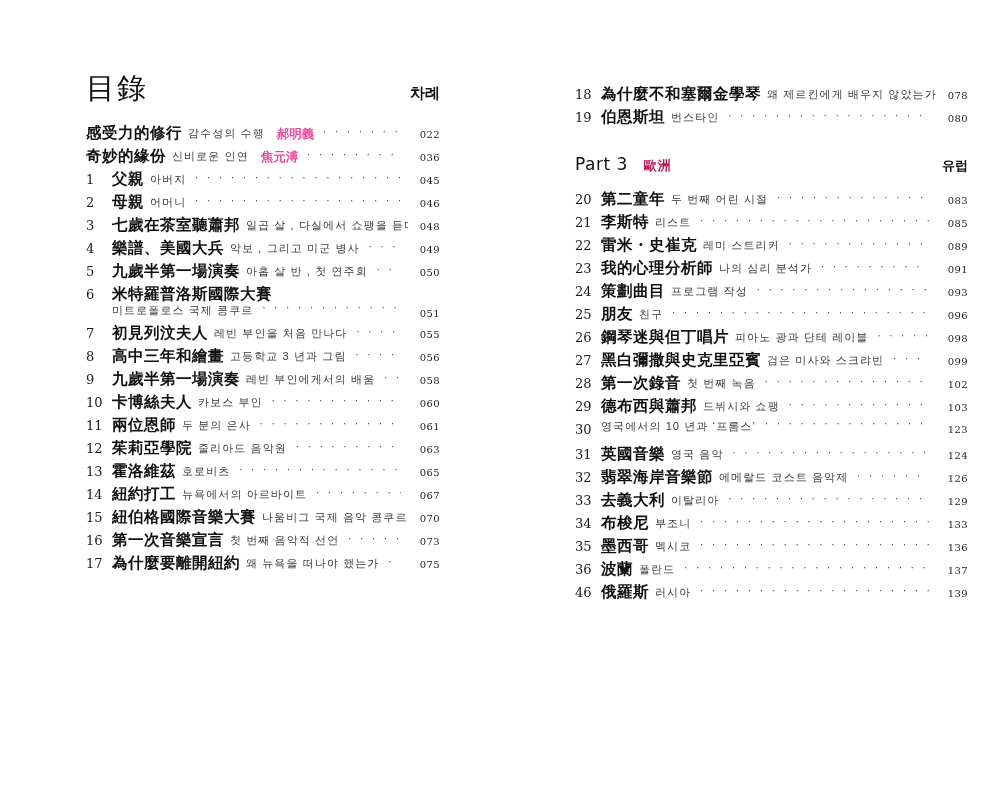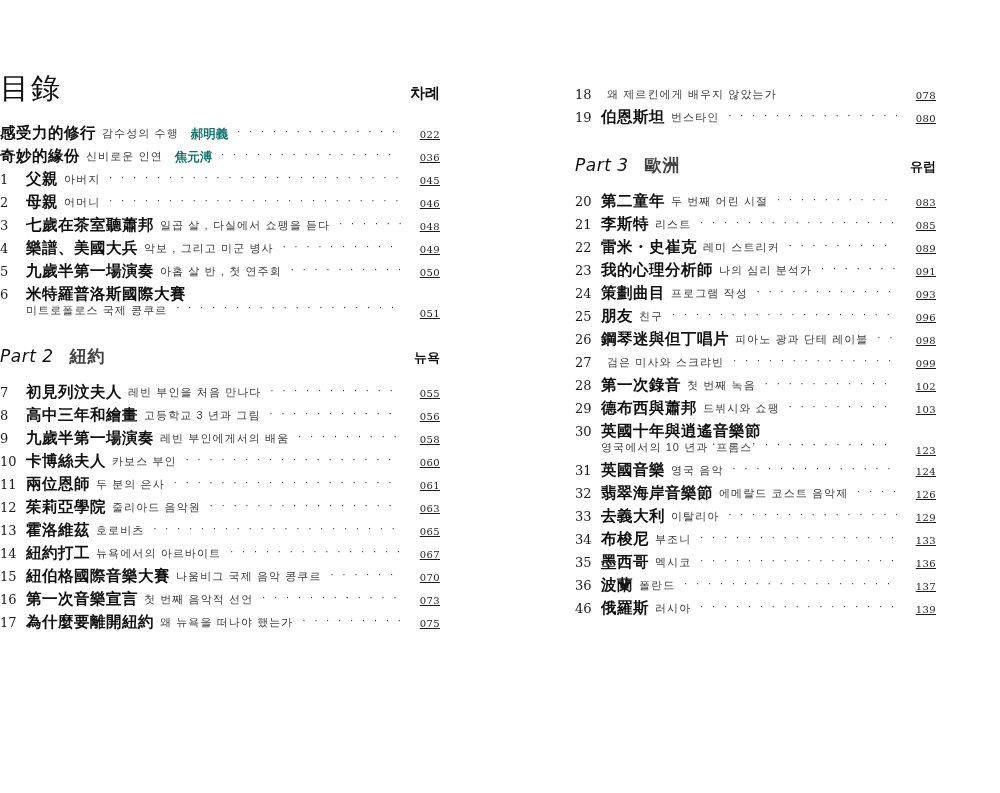--- a/index.html
+++ b/index.html
@@ -27,22 +27,22 @@
     top: 74px;
     left: 0;
     width: 1000px;
     display: flex;
     gap: 0;
   }
   .col {
     width: 500px;
     box-sizing: border-box;
   }
-  .col-left  { padding-right: 60px; }
-  .col-right { padding-left: 75px; padding-right: 64px; }
+  .col-left  { padding-left: 86px; padding-right: 60px; }
+  .col-right { padding-left: 75px; padding-right: 32px; }
 
   
   .masthead {
     display: flex;
     align-items: baseline;
     justify-content: space-between;
     margin-bottom: 20px;
   }
   .masthead-title {
     font-family: "DejaVu Serif", "Liberation Serif", serif;
@@ -98,21 +98,21 @@
     color: #3a3a3a;
     white-space: nowrap;
     margin-left: 6px;
     position: relative;
     top: -1px;
   }
   .author {
     font-family: "DejaVu Serif", "Liberation Serif", serif;
     font-size: 12.5px;
     font-weight: bold;
-    color: #0f766e;
+    color: #ec4899;
     white-space: nowrap;
     margin-left: 12px;
   }
   .leader {
     flex: 1 1 auto;
     min-width: 12px;
     margin: 0 7px 0 9px;
     position: relative;
     top: -3px;
     overflow: hidden;
@@ -122,21 +122,20 @@
     letter-spacing: 3.1px;
     color: #2b2b2b;
   }
   .pageno {
     flex: 0 0 32px;
     text-align: right;
     font-family: "DejaVu Serif", "Liberation Serif", serif;
     font-size: 10px;
     letter-spacing: 0.4px;
     color: #1d1d1d;
-    text-decoration: underline;
   }
 
   
   .entry.two-line { align-items: flex-start; margin-bottom: 4px; }
   .entry.two-line .entry-num { line-height: 21px; }
   .line1 { display: block; line-height: 19px; }
   .line2 {
     display: flex;
     align-items: flex-end;
     line-height: 15px;
@@ -155,28 +154,27 @@
   .part-left {
     display: flex;
     align-items: baseline;
     gap: 16px;
   }
   .part-label {
     font-family: "DejaVu Sans", "Liberation Sans", sans-serif;
     font-size: 17px;
     letter-spacing: 0.5px;
     color: #111;
-    font-style: italic;
   }
   .part-name {
     font-family: Liberation Mono, monospace;
-    font-size: 17px;
+    font-size: 13px;
     font-weight: bold;
     letter-spacing: 1px;
-    color: #404040;
+    color: #be185d;
   }
   .part-kor {
     font-family: Liberation Sans, sans-serif;
     font-size: 13px;
     font-weight: bold;
     color: #111;
   }
 
   .spacer-sm { height: 10px; }
 </style>
@@ -266,27 +264,20 @@
               <div class="entry-body stacked">
                 <div class="line1"><span class="han">米特羅普洛斯國際大賽</span></div>
                 <div class="line2">
                   <span class="kor">미트로폴로스 국제 콩쿠르</span>
                   <div class="leader">· · · · · · · · · · · · · · · · · · · · · · · · · · · · · · · · · · · · · · · · · · · · · · · · · · · · · · · · · · · ·</div>
                 </div>
               </div>
               <div class="pageno">051</div>
             </div>
           </div>
-          <div class="part">
-            <div class="part-left">
-              <span class="part-label">Part 2</span>
-              <span class="part-name">紐約</span>
-            </div>
-            <div class="part-kor">뉴욕</div>
-          </div>
           <div class="entry">
             <div class="entry-num">7</div>
             <div class="entry-body">
               <span class="han">初見列汶夫人</span>
               <span class="kor">레빈 부인을 처음 만나다</span>
               <div class="leader">· · · · · · · · · · · · · · · · · · · · · · · · · · · · · · · · · · · · · · · · · · · · · · · · · · · · · · · · · · · ·</div>
             </div>
             <div class="pageno">055</div>
           </div>
           <div class="entry">
@@ -381,20 +372,21 @@
           </div>
         </div>
     </div>
 
     <div class="col col-right">
       <div id="right-parts-slot">
           <div class="spacer-sm"></div>
           <div class="entry">
             <div class="entry-num">18</div>
             <div class="entry-body">
+              <span class="han">為什麼不和塞爾金學琴</span>
               <span class="kor">왜 제르킨에게 배우지 않았는가</span>
             </div>
             <div class="pageno">078</div>
           </div>
           <div class="entry">
             <div class="entry-num">19</div>
             <div class="entry-body">
               <span class="han">伯恩斯坦</span>
               <span class="kor">번스타인</span>
               <div class="leader">· · · · · · · · · · · · · · · · · · · · · · · · · · · · · · · · · · · · · · · · · · · · · · · · · · · · · · · · · · · ·</div>
@@ -467,20 +459,21 @@
             <div class="entry-body">
               <span class="han">鋼琴迷與但丁唱片</span>
               <span class="kor">피아노 광과 단테 레이블</span>
               <div class="leader">· · · · · · · · · · · · · · · · · · · · · · · · · · · · · · · · · · · · · · · · · · · · · · · · · · · · · · · · · · · ·</div>
             </div>
             <div class="pageno">098</div>
           </div>
           <div class="entry">
             <div class="entry-num">27</div>
             <div class="entry-body">
+              <span class="han">黑白彌撒與史克里亞賓</span>
               <span class="kor">검은 미사와 스크랴빈</span>
               <div class="leader">· · · · · · · · · · · · · · · · · · · · · · · · · · · · · · · · · · · · · · · · · · · · · · · · · · · · · · · · · · · ·</div>
             </div>
             <div class="pageno">099</div>
           </div>
           <div class="entry">
             <div class="entry-num">28</div>
             <div class="entry-body">
               <span class="han">第一次錄音</span>
               <span class="kor">첫 번째 녹음</span>
@@ -494,21 +487,20 @@
               <span class="han">德布西與蕭邦</span>
               <span class="kor">드뷔시와 쇼팽</span>
               <div class="leader">· · · · · · · · · · · · · · · · · · · · · · · · · · · · · · · · · · · · · · · · · · · · · · · · · · · · · · · · · · · ·</div>
             </div>
             <div class="pageno">103</div>
           </div>
           <div class="entry two-line">
             <div class="entry-num">30</div>
             <div style="display: flex; flex: 1 1 auto; align-items: flex-end; min-width: 0px;">
               <div class="entry-body stacked">
-                <div class="line1"><span class="han">英國十年與逍遙音樂節</span></div>
                 <div class="line2">
                   <span class="kor">영국에서의 10 년과 ‘프롬스’</span>
                   <div class="leader">· · · · · · · · · · · · · · · · · · · · · · · · · · · · · · · · · · · · · · · · · · · · · · · · · · · · · · · · · · · ·</div>
                 </div>
               </div>
               <div class="pageno">123</div>
             </div>
           </div>
           <div class="entry">
             <div class="entry-num">31</div>

